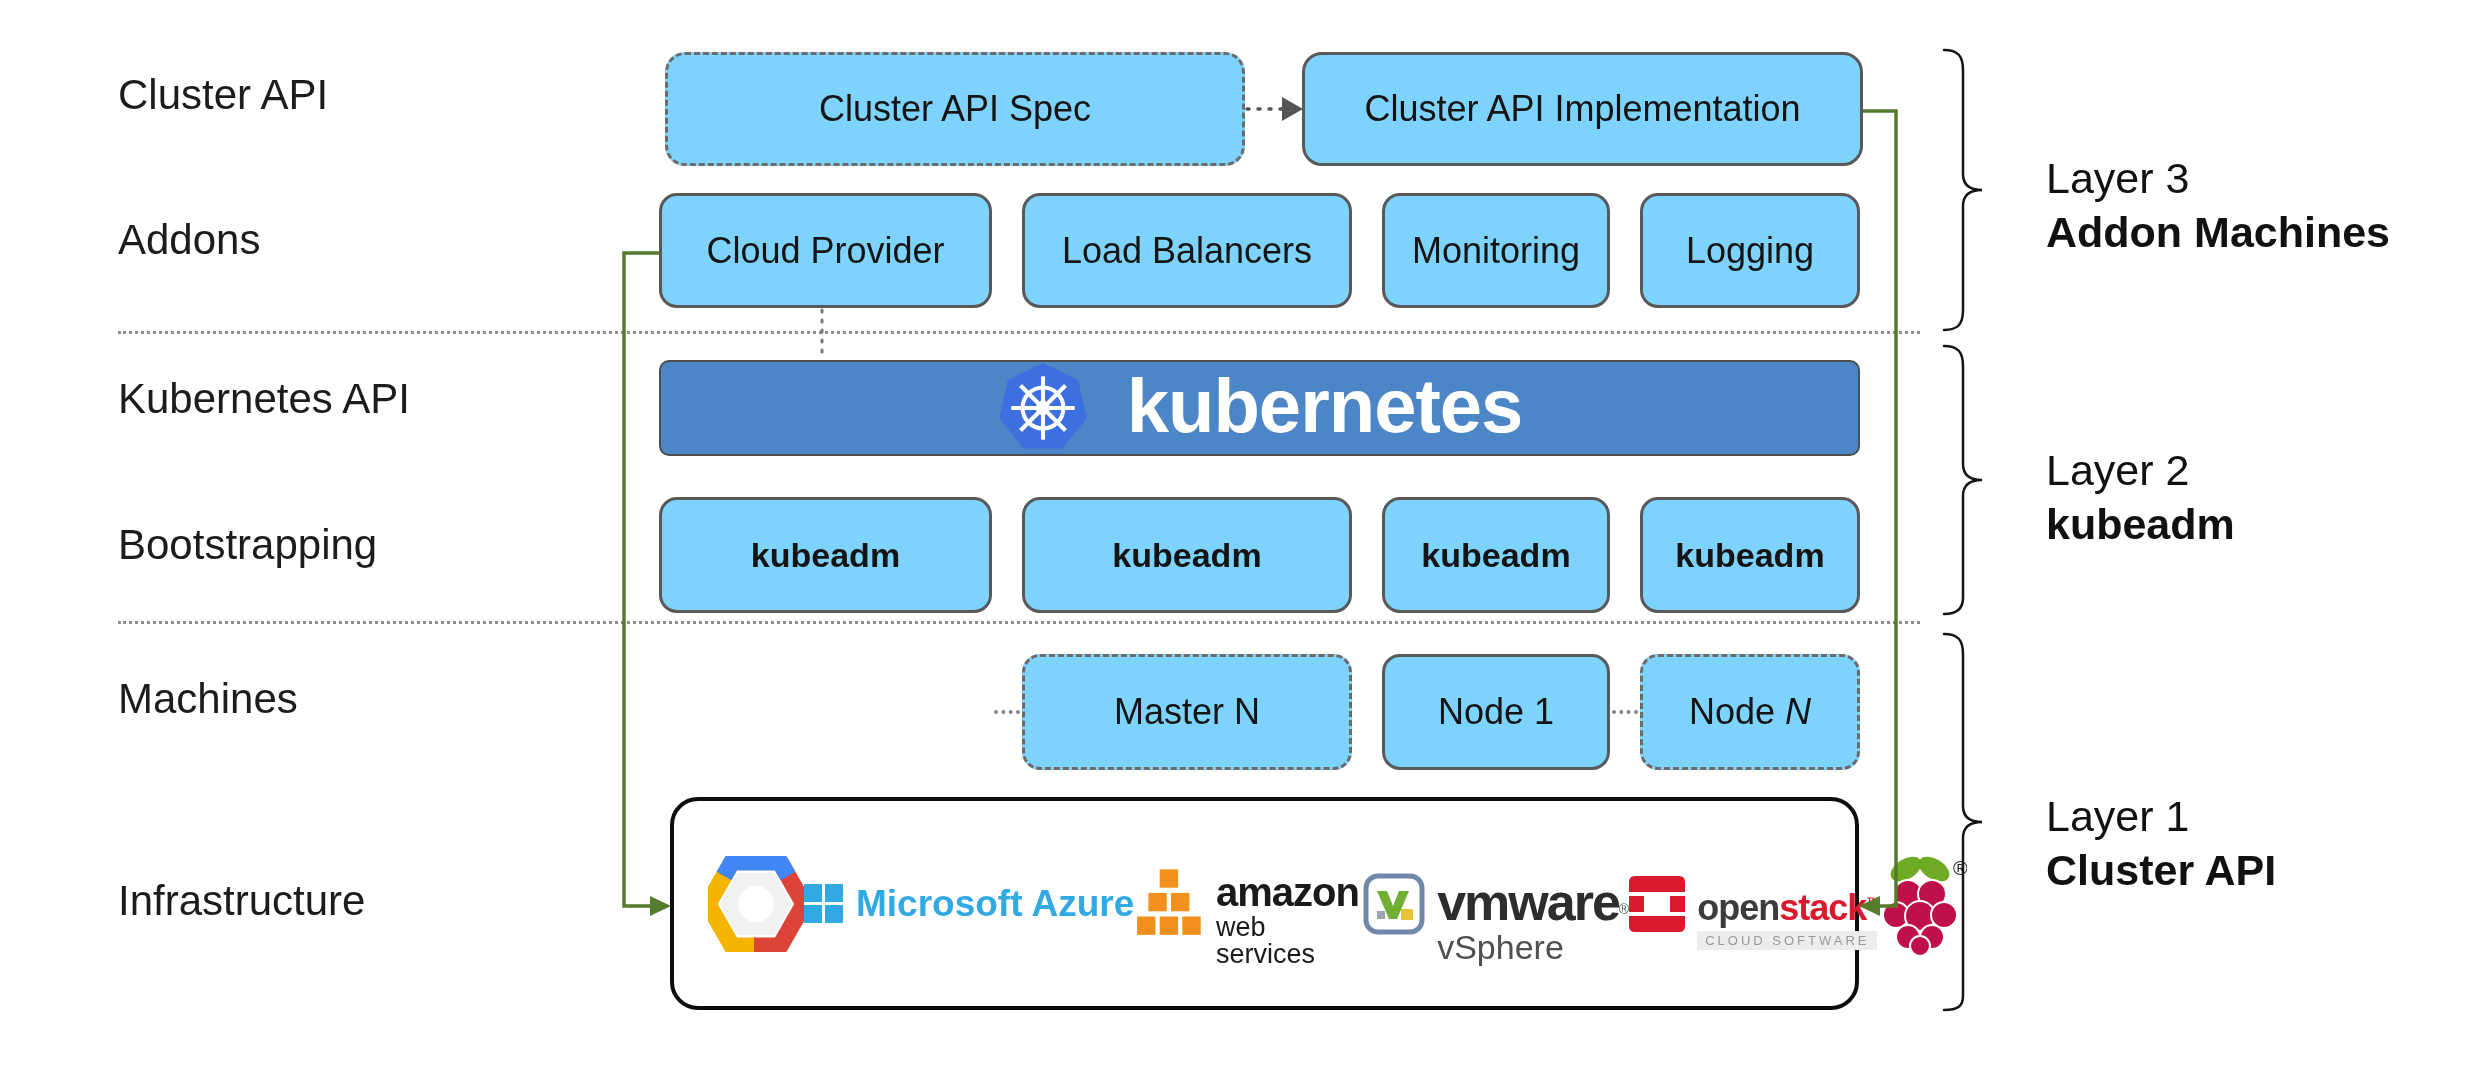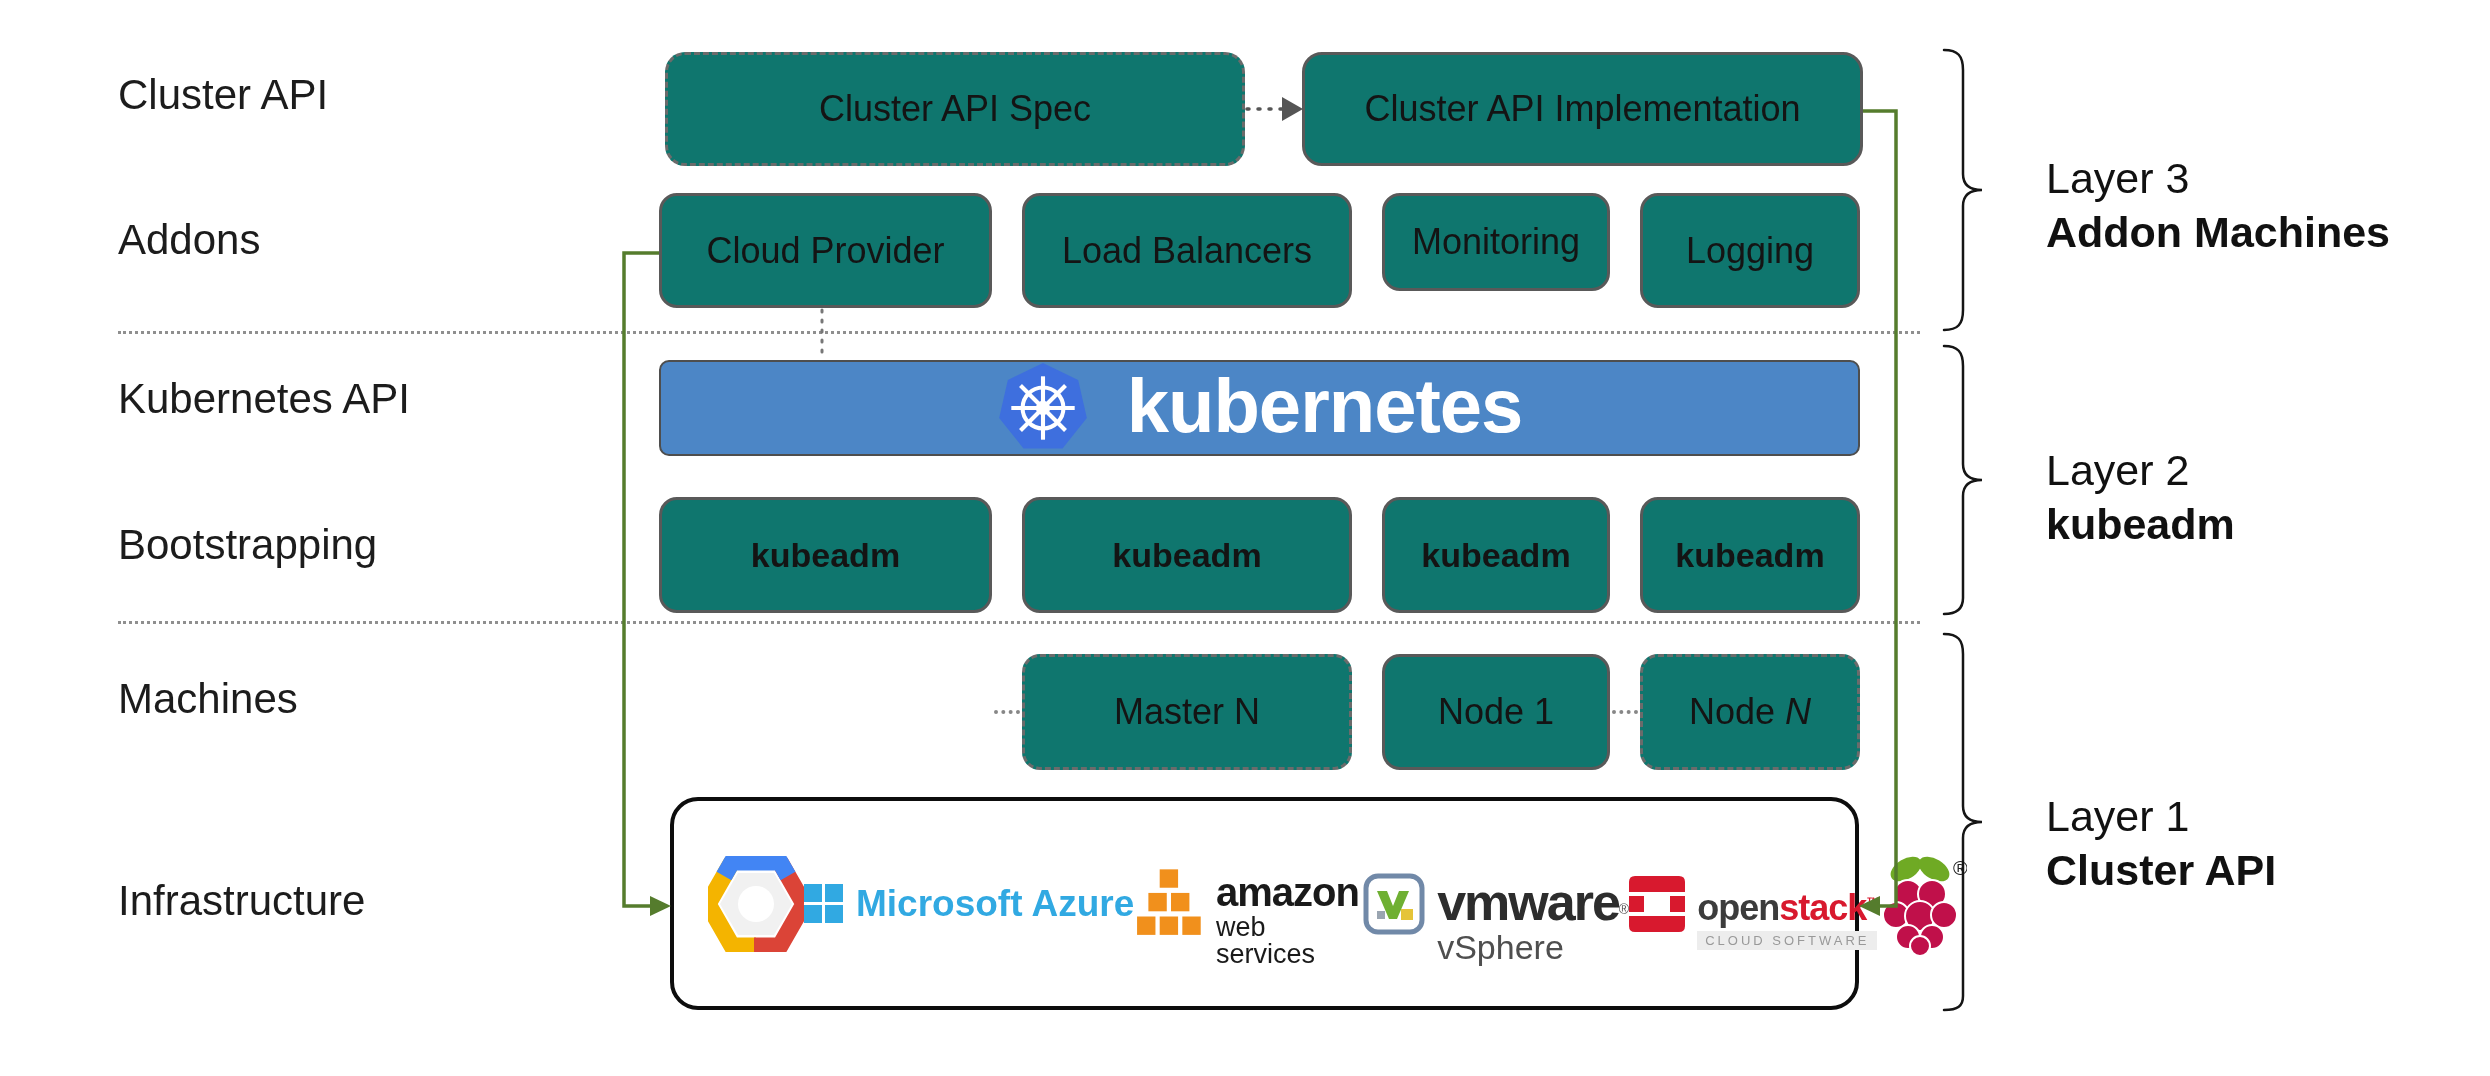--- a/index.html
+++ b/index.html
@@ -18,21 +18,21 @@
     transform:translateY(-50%);
     font-size:42px;
     color:#1c1c1c;
     white-space:nowrap;
   }
   .box{
     position:absolute;
     box-sizing:border-box;
     border:3px solid #595959;
     border-radius:18px;
-    background:#0f766e;
+    background:#7dd3fc;
     display:flex;
     align-items:center;
     justify-content:center;
     font-size:36px;
     color:#141414;
     white-space:nowrap;
     z-index:2;
   }
   .box.dashed{border-style:dashed;border-color:#6b6b6b;}
   .box.big-radius{border-radius:20px;}
@@ -123,21 +123,21 @@
   <div class="side-label" style="top:399px">Kubernetes API</div>
   <div class="side-label" style="top:545px">Bootstrapping</div>
   <div class="side-label" style="top:699px">Machines</div>
   <div class="side-label" style="top:901px">Infrastructure</div>
 
   <div class="box dashed big-radius" style="left:665px;top:52px;width:580px;height:114px">Cluster API Spec</div>
   <div class="box big-radius" style="left:1302px;top:52px;width:561px;height:114px">Cluster API Implementation</div>
 
   <div class="box" style="left:659px;top:193px;width:333px;height:115px">Cloud Provider</div>
   <div class="box" style="left:1022px;top:193px;width:330px;height:115px">Load Balancers</div>
-  <div class="box" style="left:1382px;top:193px;width:228px;height:98px">Monitoring</div>
+  <div class="box" style="left:1382px;top:193px;width:228px;height:115px">Monitoring</div>
   <div class="box" style="left:1640px;top:193px;width:220px;height:115px">Logging</div>
 
   <div class="sep" style="top:331px"></div>
   <div class="sep" style="top:621px"></div>
 
   <div class="banner">
     <svg width="92" height="92" viewBox="0 0 90 90">
       <polygon points="45,1 10.6,17.6 2.1,54.8 25.9,84.6 64.1,84.6 87.9,54.8 79.4,17.6" fill="#3E6FDE"></polygon>
       <circle cx="45" cy="45" r="20" fill="none" stroke="#ffffff" stroke-width="4"></circle>
       <line x1="45" y1="14" x2="45" y2="76" stroke="#ffffff" stroke-width="4"></line>

